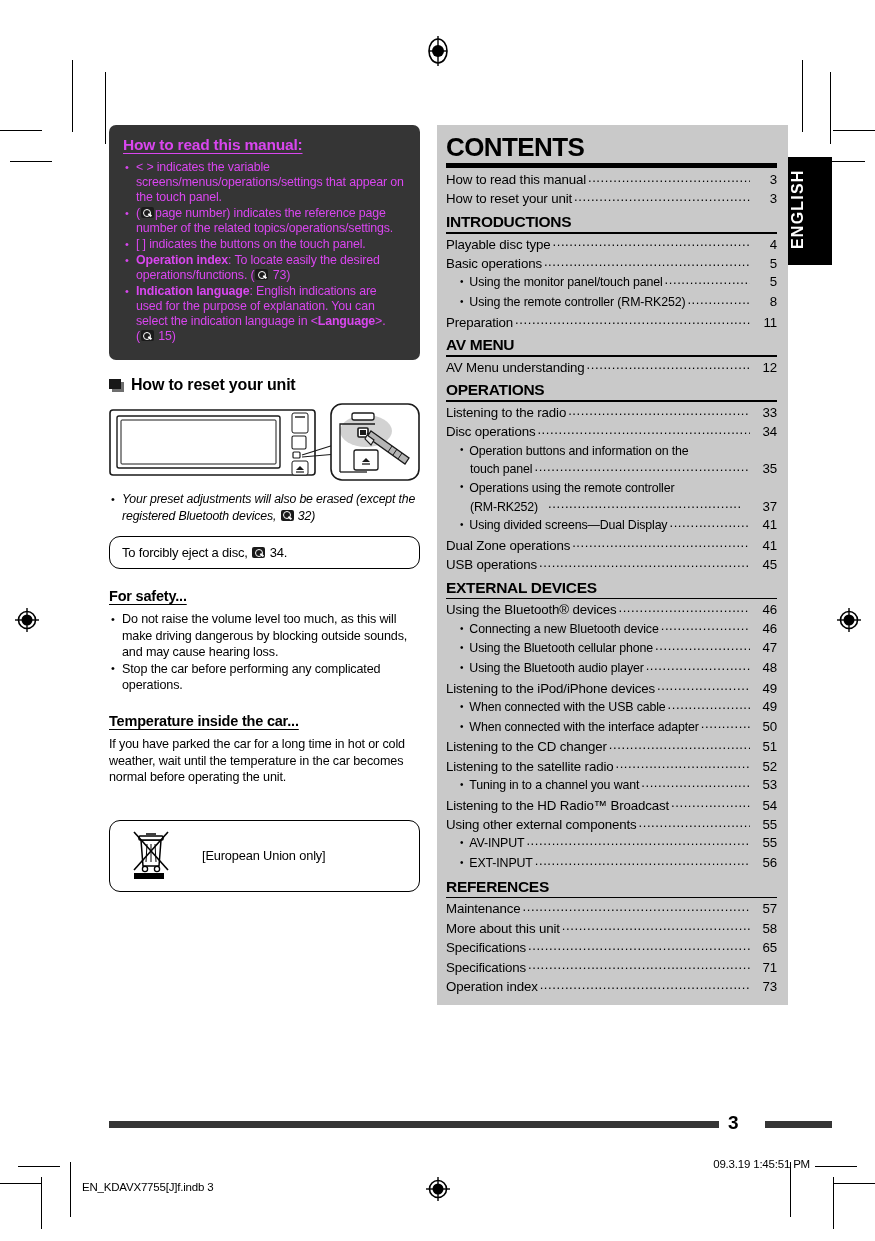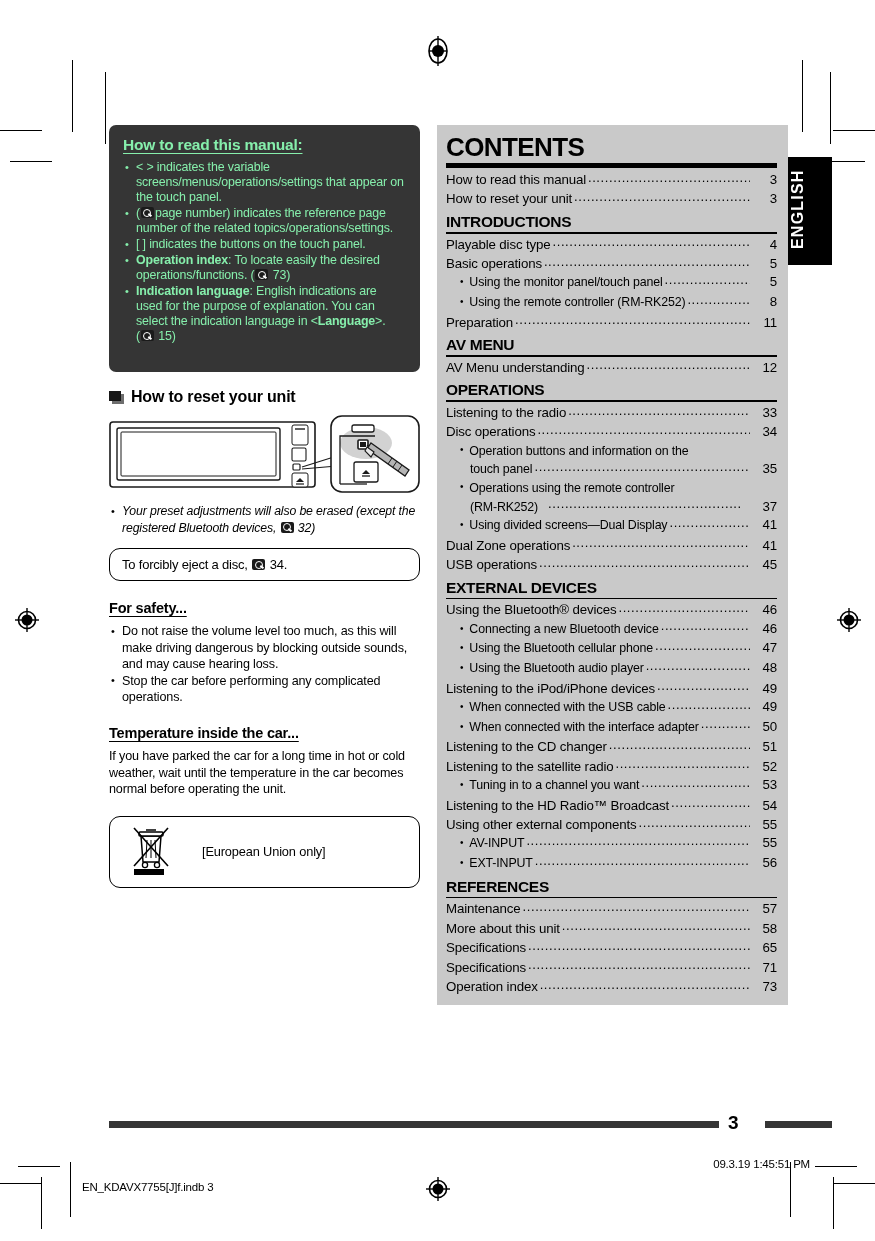--- a/index.html
+++ b/index.html
@@ -18,23 +18,23 @@
   }
   .reg svg { display: block; }
 
   
   .left-col {
     position: absolute; left: 109px; top: 125px; width: 311px;
   }
 
   .howto-box {
     background: #353535;
-    color: #86efac;
+    color: #d946ef;
     border-radius: 7px;
-    padding: 11px 14px 27px 14px;
+    padding: 11px 14px 15px 14px;
   }
   .howto-title {
     font-size: 15.5px; font-weight: bold;
     text-decoration: underline;
     text-underline-offset: 2.5px;
     letter-spacing: -0.2px;
     margin-bottom: 6px;
   }
   ul.tight { list-style: none; }
   ul.tight li {
@@ -136,21 +136,21 @@
   .body-list li:before {
     content: "\2022"; position: absolute; left: 2px; top: -0.5px; font-size: 11px;
   }
   .body-para {
     font-size: 12.6px; line-height: 16.6px; letter-spacing: -0.15px;
   }
 
   .eu-box {
     border: 1.6px solid #000;
     border-radius: 11px;
-    margin-top: 18px;
+    margin-top: 34px;
     height: 72px;
     display: flex; align-items: center;
     padding-left: 22px;
   }
   .eu-label { font-size: 12.8px; margin-left: 32px; letter-spacing: -0.15px; }
 
   
   .contents {
     position: absolute; left: 437px; top: 125px;
     width: 351px; background: #c9c9c9;

